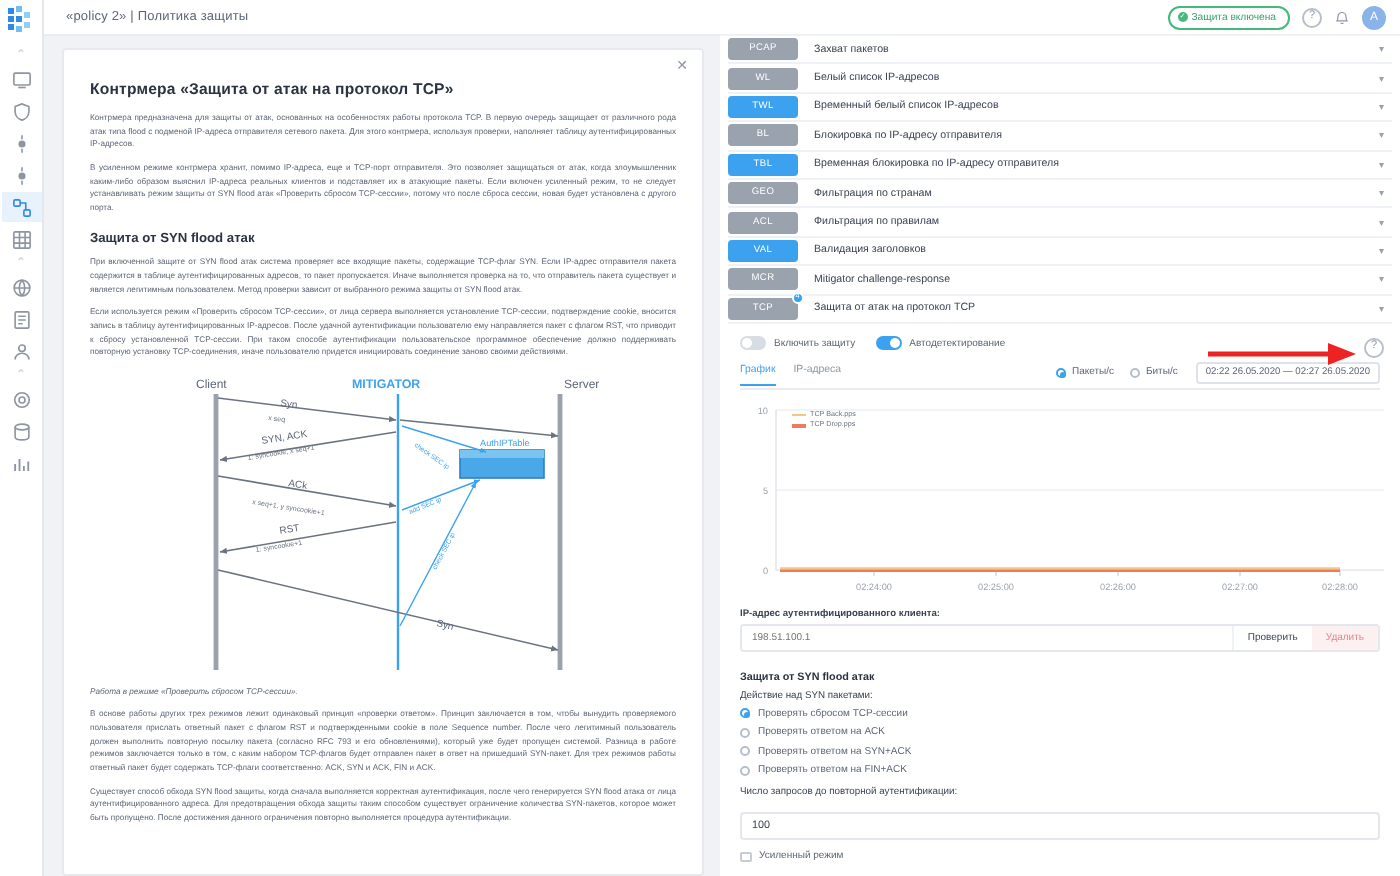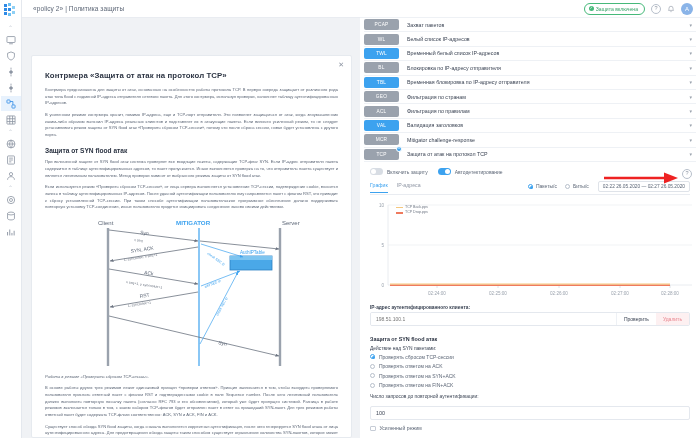--- a/index.html
+++ b/index.html
@@ -44,21 +44,20 @@
     color: #8d95a3; margin-bottom: 1px; cursor: pointer;
   }
   .rail-item.active { background: #e8f2fd; color: #2e8ae6; }
   .rail-item svg { width: 10px; height: 10px; display:block; }
 
   
   .main {
     width: 338px; flex: 0 0 338px; height: 438px;
     display: flex; flex-direction: column;
     background:#f0f2f5;
-    gap:31px;
   }
   .topbar {
     height: 18px; flex: 0 0 18px; background: #fff;
     display: flex; align-items: center; padding-left: 11px;
     border-bottom: 1px solid #e9ecf1;
   }
   .topbar .crumb { font-size: 6.5px; color: #5c6676; letter-spacing: .1px; }
 
   .doc-wrap {
     flex: 1 1 auto; padding: 6px 8px 0 9px; overflow: hidden;

